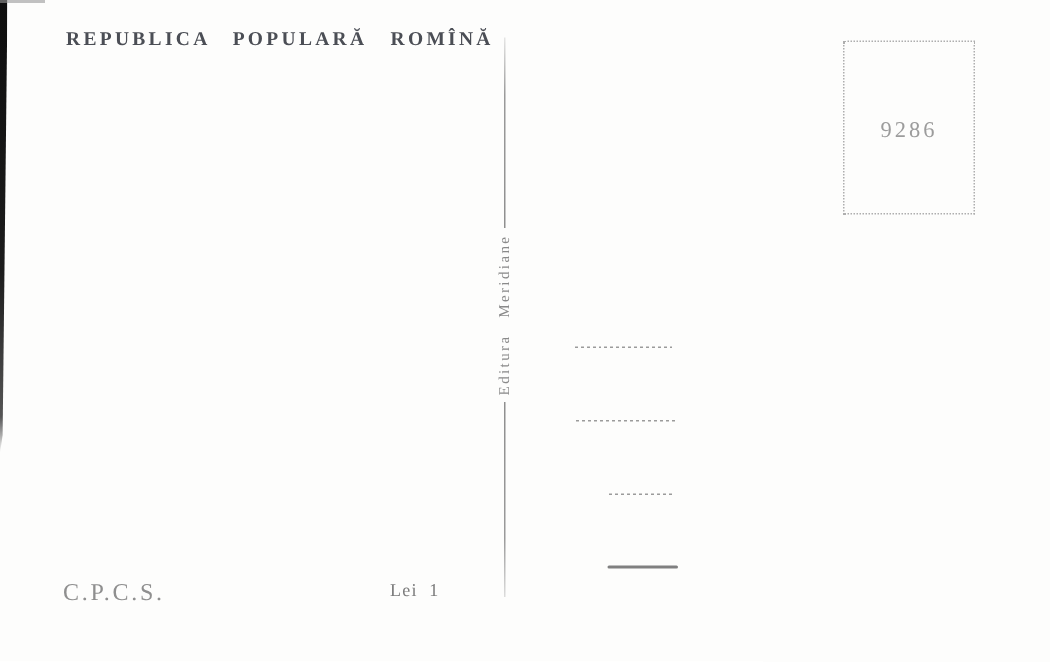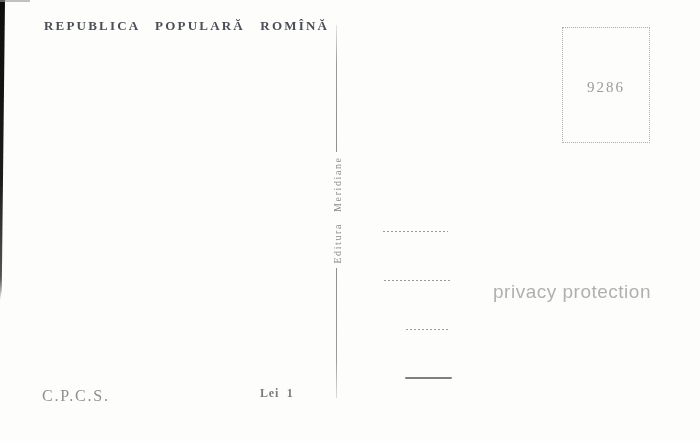--- a/index.html
+++ b/index.html
@@ -70,21 +70,21 @@
     font-size:19px;line-height:15px;color:var(--watermark);
     letter-spacing:.5px;
   }
   .watermark div{white-space:nowrap;}
   .footer-agency{
     position:absolute;left:42px;top:387px;
     font-size:16px;color:#8f8f8f;letter-spacing:1.8px;
   }
   .footer-price{
     position:absolute;left:260px;top:386px;
-    font-size:12px;color:#7c7c7c;letter-spacing:.8px;word-spacing:4px;font-weight:bold;
+    font-size:12px;color:#7c7c7c;letter-spacing:.8px;word-spacing:4px;
   }
 </style>
 </head>
 <body>
 
 <div class="postcard">
 
   <div class="scan-edge-left"></div>
   <div class="scan-edge-top"></div>
 
@@ -97,20 +97,19 @@
   <div class="divider-seg divider-top"></div>
   <div class="publisher">Editura Meridiane</div>
   <div class="divider-seg divider-bottom"></div>
 
   <div class="address-line address-line-1"></div>
   <div class="address-line address-line-2"></div>
   <div class="address-line address-line-3"></div>
   <div class="address-line-4"></div>
 
   <div class="watermark">
-    <div>privacy protection</div>
   </div>
 
   <div class="footer-agency">C.P.C.S.</div>
 
   <div class="footer-price">Lei 1</div>
 
 </div>
 
 </body></html>

